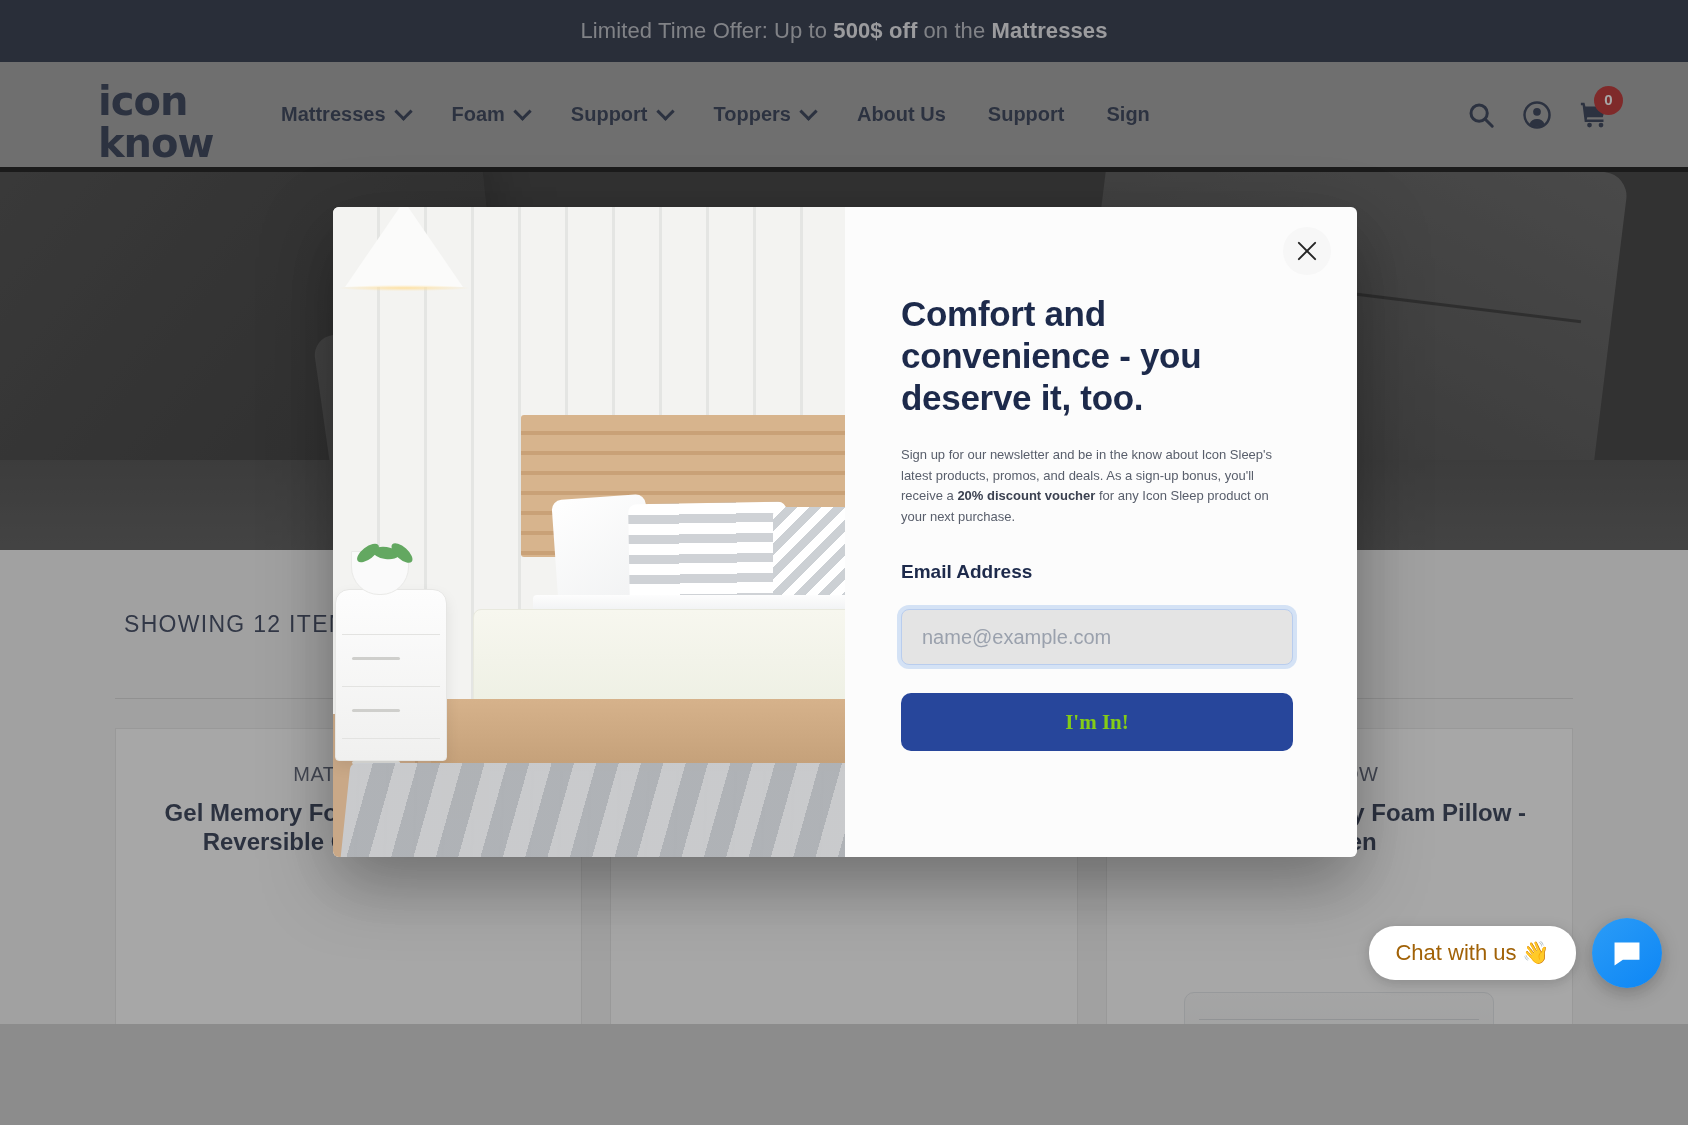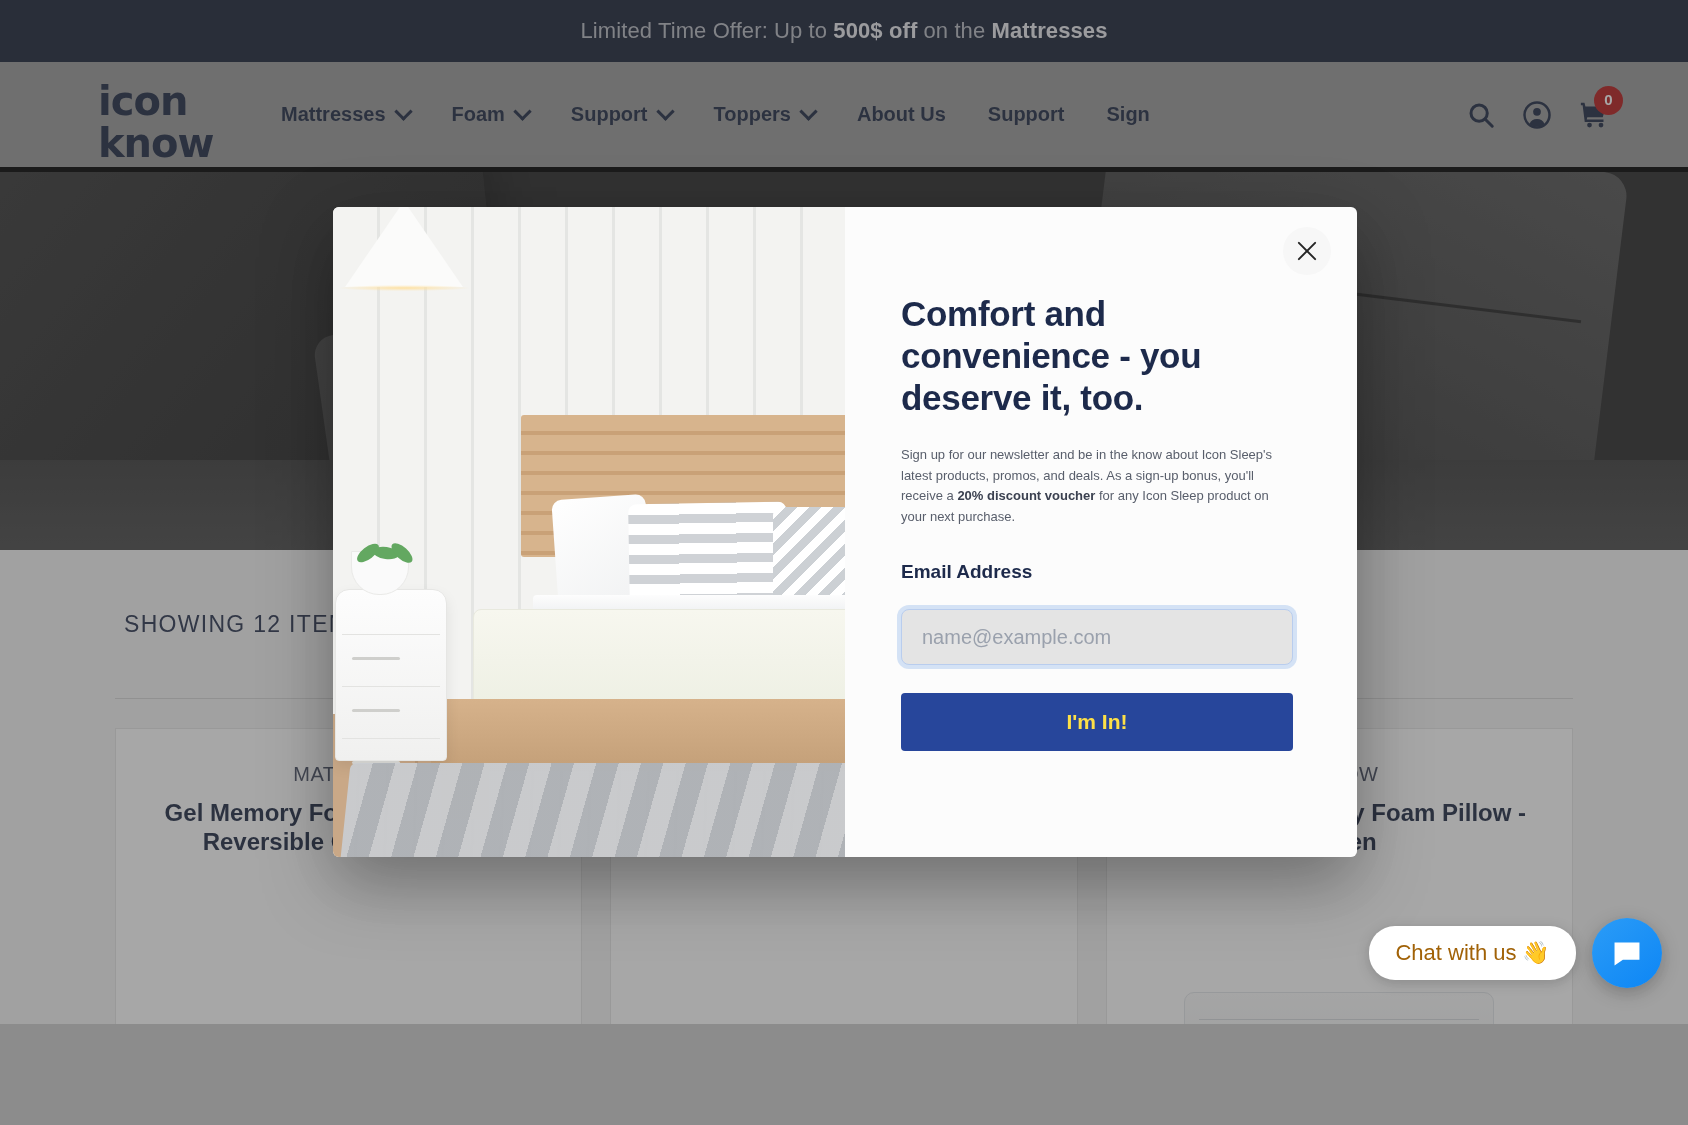--- a/index.html
+++ b/index.html
@@ -388,23 +388,23 @@
     font-size: 20px; color: #7c8494;
     font-family: "Liberation Sans", sans-serif;
     outline: none;
     box-shadow: 0 0 0 4px rgba(120,165,230,.30);
   }
   .email-input::placeholder { color: #9aa1ad; }
   .submit-btn {
     margin-top: 28px;
     width: 100%; height: 58px;
     background: #27469b;
-    border: none; border-radius: 4px;
-    color: #fde047; font-size: 21px; font-weight: 700;
-    font-family: Liberation Sans, sans-serif;
+    border: none; border-radius: 10px;
+    color: #84cc16; font-size: 21px; font-weight: 700;
+    font-family: Liberation Serif, serif;
     cursor: pointer;
   }
 
   
   .chat-wrap {
     position: absolute; right: 26px; bottom: 36px;
     display: flex; align-items: center; gap: 16px;
     z-index: 80;
   }
   .chat-pill {

